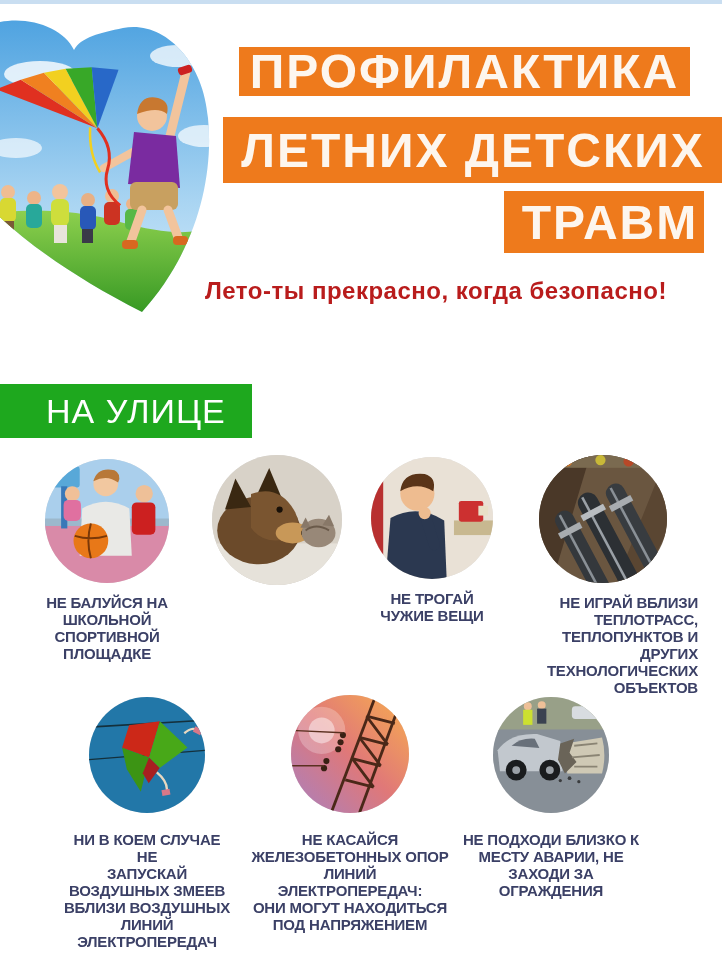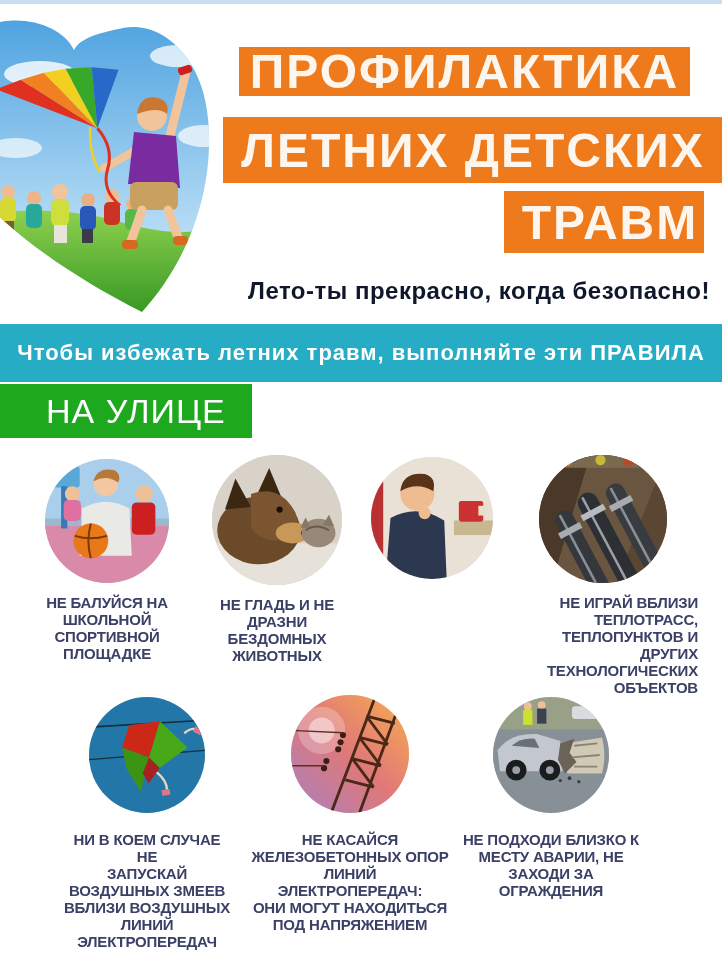--- a/index.html
+++ b/index.html
@@ -12,22 +12,22 @@
   
   .oband{
     position:absolute;background:#ee7a1c;color:#fdf6ee;font-weight:bold;
     display:flex;align-items:center;justify-content:center;
     font-size:48px;letter-spacing:2px;white-space:nowrap;
   }
   .oband1{left:239px;top:47px;width:451px;height:49px;}
   .oband2{left:207px;top:117px;width:500px;height:66px;margin-left:16px;}
   .oband3{left:504px;top:191px;width:188px;height:62px;padding-left:12px;}
   .subtitle{
-    position:absolute;left:205px;top:277px;width:505px;text-align:right;
-    color:#0f172a;font-weight:bold;font-size:24px;letter-spacing:.5px;
+    position:absolute;left:205px;top:277px;width:505px;text-align:left;
+    color:#b91c1c;font-weight:bold;font-size:24px;letter-spacing:.5px;
   }
   .rules-banner{
     position:absolute;left:0;top:324px;width:722px;height:58px;background:#27acc5;
     color:#ffffff;font-weight:bold;font-size:22px;letter-spacing:1px;
     display:flex;align-items:center;justify-content:center;white-space:nowrap;
   }
   .section-label{
     position:absolute;left:0;top:384px;width:252px;height:54px;background:#1ea81e;
     color:#ffffff;font-weight:normal;font-size:34px;line-height:54px;
     padding-left:46px;box-sizing:border-box;letter-spacing:1px;white-space:nowrap;
@@ -125,23 +125,20 @@
     </div>
   <div class="oband oband2">
       <span>ЛЕТНИХ ДЕТСКИХ</span>
     </div>
   <div class="oband oband3">
       <span>ТРАВМ</span>
     </div>
 
   <div class="subtitle">Лето-ты прекрасно, когда безопасно!</div>
 
-  <div class="rules-banner">
-      <span>Чтобы избежать летних травм, выполняйте эти ПРАВИЛА</span>
-    </div>
 
   <div class="section-label">НА УЛИЦЕ</div>
 
   <div class="card row1" style="left:107px;top:459px;width:160px;">
     <div class="circle" style="width:124px;height:124px;">
       <svg viewBox="0 0 100 100">
         <rect width="100" height="58" fill="#aacfec"></rect>
         <rect y="52" width="100" height="48" fill="#d98aa8"></rect>
         <rect y="48" width="100" height="6" fill="#9cb8cc"></rect>
         <rect x="4" y="6" width="24" height="17" rx="2" fill="#58a8d8"></rect>
@@ -174,41 +171,39 @@
         <path d="M 30 30 Q 52 22 64 44 Q 70 56 60 64 Q 40 70 30 56 Z" fill="#7a5530"></path>
         <ellipse cx="62" cy="60" rx="13" ry="8" fill="#c89858"></ellipse>
         <circle cx="72" cy="60" r="3.4" fill="#201810"></circle>
         <circle cx="52" cy="42" r="2.4" fill="#181008"></circle>
         <ellipse cx="82" cy="60" rx="13" ry="11" fill="#988878"></ellipse>
         <polygon points="72,48 76,56 68,56" fill="#887868"></polygon>
         <polygon points="90,46 94,55 85,54" fill="#887868"></polygon>
         <path d="M 72 58 Q 80 52 90 58" fill="none" stroke="#6a5a4a" stroke-width="1.4"></path>
       </svg>
     </div>
-    <div class="caption">НЕ ГЛАДЬ И НЕ
-ДРАЗНИ
-БЕЗДОМНЫХ
-ЖИВОТНЫХ</div>
   </div>
 
   <div class="card row1" style="left:432px;top:457px;width:132px;">
     <div class="circle" style="width:122px;height:122px;">
       <svg viewBox="0 0 100 100">
         <rect width="100" height="100" fill="#e9e1d6"></rect>
         <rect width="10" height="100" fill="#b83030"></rect>
         <rect x="68" y="52" width="32" height="12" fill="#c8b890"></rect>
         <rect x="72" y="36" width="20" height="17" rx="2" fill="#cc3030"></rect>
         <rect x="88" y="40" width="8" height="8" fill="#e8e0c8"></rect>
         <path d="M 16 50 Q 38 38 60 52 L 62 100 L 12 100 Z" fill="#2b3850"></path>
         <circle cx="38" cy="30" r="14" fill="#eebc90"></circle>
         <path d="M 24 28 Q 26 12 44 14 Q 54 17 51 28 Q 38 20 24 28 Z" fill="#5a3418"></path>
         <path d="M 52 72 L 45 50" stroke="#2b3850" stroke-width="9" stroke-linecap="round"></path>
         <circle cx="44" cy="46" r="5" fill="#eebc90"></circle>
       </svg>
     </div>
+    <div class="caption">НЕ ТРОГАЙ
+ЧУЖИЕ ВЕЩИ</div>
   </div>
 
   <div class="card row1" style="left:603px;top:455px;width:190px;text-align:right;">
     <div class="circle" style="width:128px;height:128px;">
       <svg viewBox="0 0 100 100">
         <rect width="100" height="100" fill="#6a5640"></rect>
         <polygon points="0,0 40,0 10,100 0,100" fill="#4a3828"></polygon>
         <polygon points="100,0 100,60 80,100 60,100" fill="#5a4632"></polygon>
         <rect y="0" width="100" height="10" fill="#7a6a50"></rect>
         <circle cx="22" cy="5" r="4" fill="#d87828"></circle>

